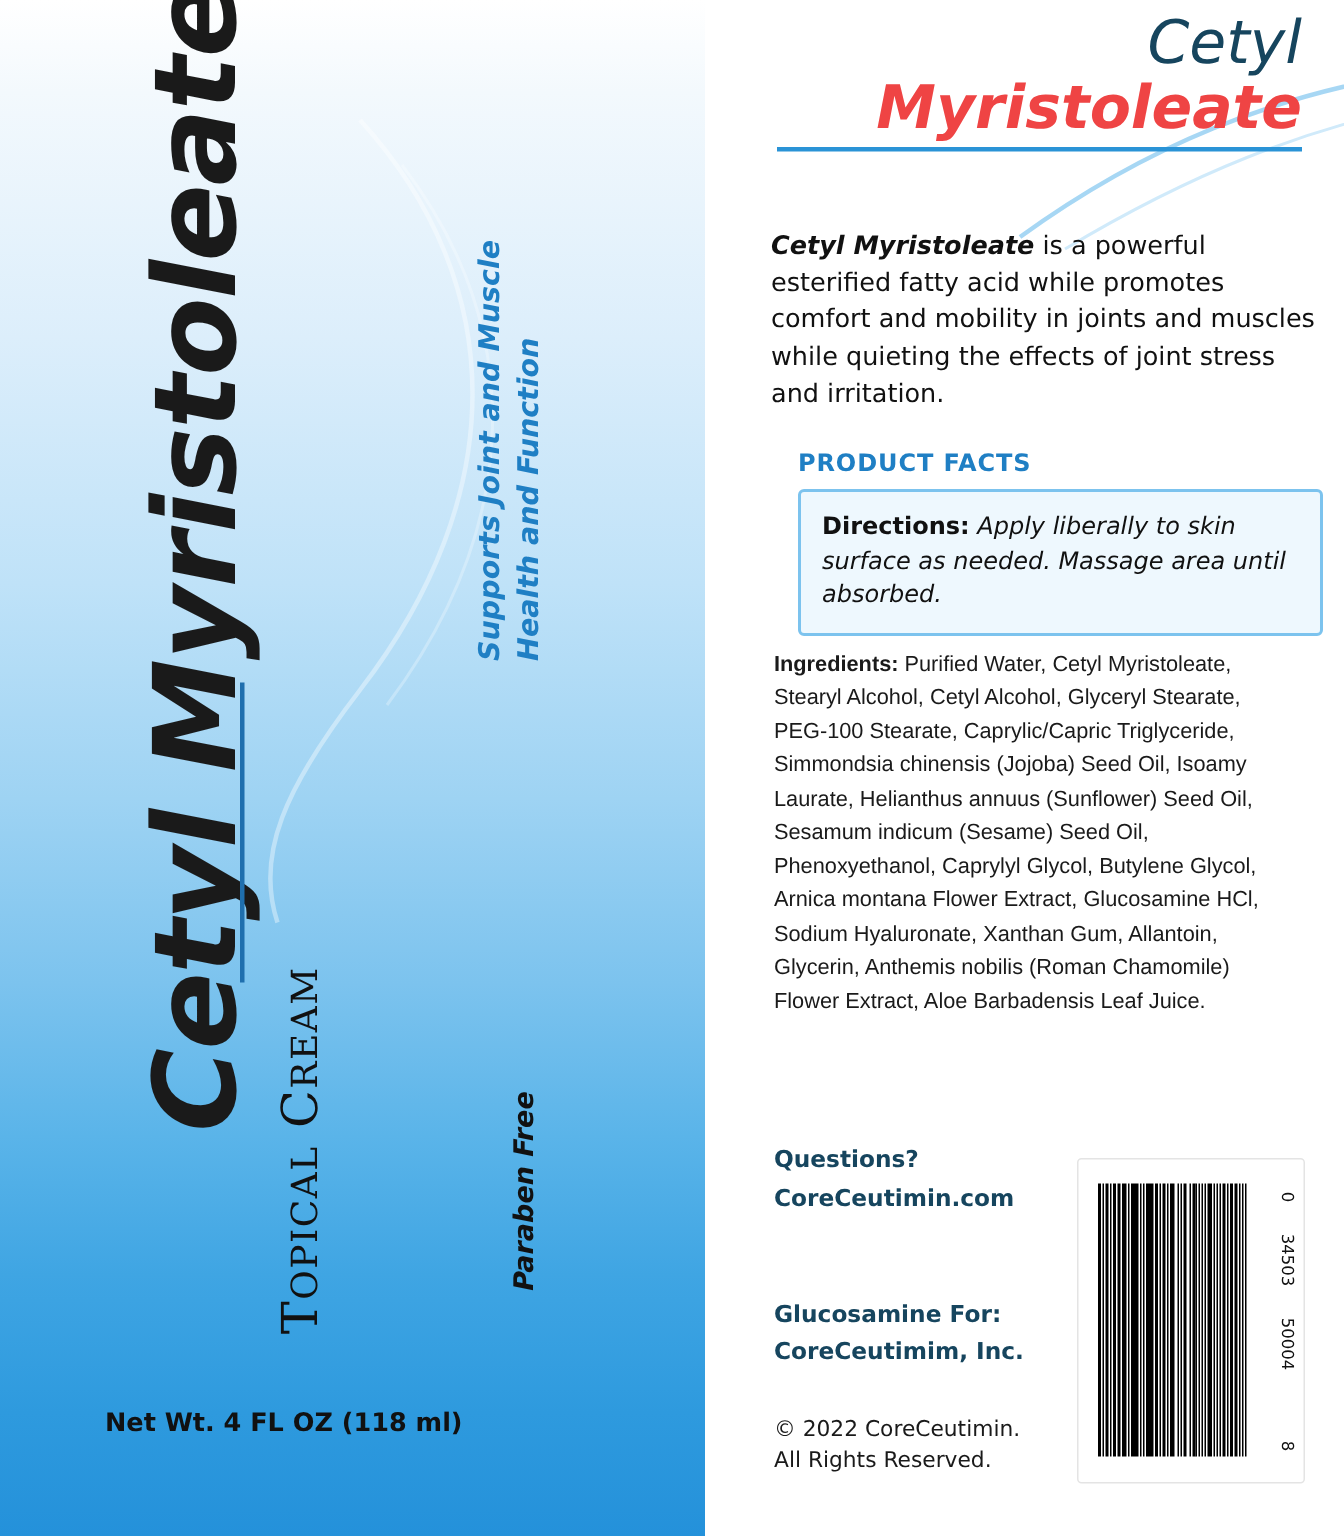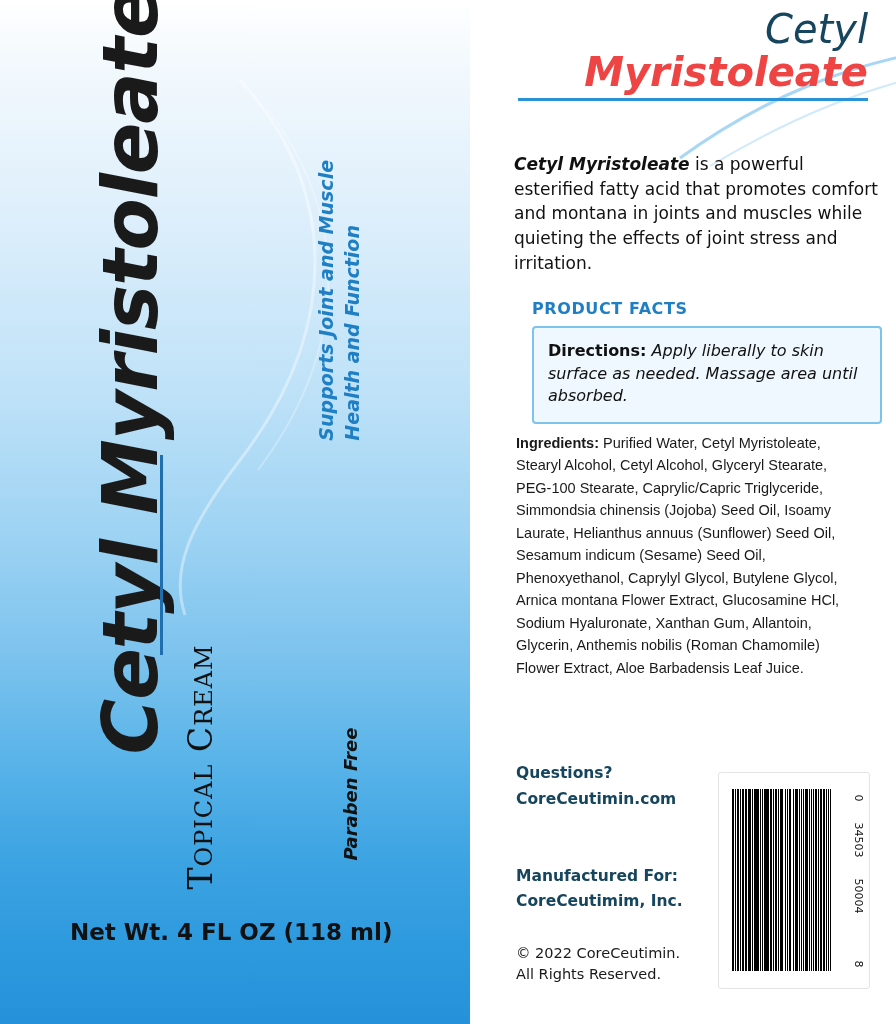--- a/index.html
+++ b/index.html
@@ -120,24 +120,24 @@
     font-weight: bold;
     font-style: italic;
     font-size: 18px;
     color: #111111;
     white-space: nowrap;
   }
 
   .net-wt {
     position: absolute;
     left: 70px;
-    top: 919px;
-    font-family: "DejaVu Sans", sans-serif;
-    font-weight: bold;
-    font-size: 23px;
+    top: 939px;
+    font-family: "DejaVu Sans", sans-serif;
+    font-weight: bold;
+    font-size: 17px;
     color: #111111;
   }
 
   
   .right-panel {
     position: absolute;
     left: 470px;
     top: 0;
     width: 426px;
     height: 784px;
@@ -350,40 +350,40 @@
       <path d="M40 126 C 120 78, 200 44, 290 28" fill="none" stroke="#cbe8fa" stroke-width="2"></path>
     </svg>
 
     <div class="brand-block">
       <div class="brand-line1">Cetyl</div>
       <div class="brand-line2">Myristoleate</div>
     </div>
     <div class="brand-rule"></div>
 
     <div class="intro">
-      <b>Cetyl Myristoleate</b><span> is a powerful esterified fatty acid that promotes comfort and montana in joints and muscles while quieting the effects of joint stress and irritation.</span>
+      <b>Cetyl Myristoleate</b><span> is a powerful esterified fatty acid while promotes comfort and mobility in joints and muscles while quieting the effects of joint stress and irritation.</span>
     </div>
 
     <div class="product-facts-title">PRODUCT FACTS</div>
 
     <div class="directions-box">
       <span class="dir-label">Directions:</span><span class="dir-text"> Apply liberally to skin surface as needed. Massage area until absorbed.</span>
     </div>
 
     <div class="ingredients">
       <span class="ing-label">Ingredients:</span><span> Purified Water, Cetyl Myristoleate, Stearyl Alcohol, Cetyl Alcohol, Glyceryl Stearate, PEG-100 Stearate, Caprylic/Capric Triglyceride, Simmondsia chinensis (Jojoba) Seed Oil, Isoamy Laurate, Helianthus annuus (Sunflower) Seed Oil, Sesamum indicum (Sesame) Seed Oil, Phenoxyethanol, Caprylyl Glycol, Butylene Glycol, Arnica montana Flower Extract, Glucosamine HCl, Sodium Hyaluronate, Xanthan Gum, Allantoin, Glycerin, Anthemis nobilis (Roman Chamomile) Flower Extract, Aloe Barbadensis Leaf Juice.</span>
     </div>
 
     <div class="questions">
       <div>Questions?</div>
       <div>CoreCeutimin.com</div>
     </div>
 
     <div class="manufactured">
-      <div>Manufactured For:</div>
+      <div>Glucosamine For:</div>
       <div>CoreCeutimim, Inc.</div>
     </div>
 
     <div class="copyright">
       <div>© 2022 CoreCeutimin.</div>
       <div>All Rights Reserved.</div>
     </div>
 
     <div class="barcode-box">
       <div class="barcode-bars" id="bars">

